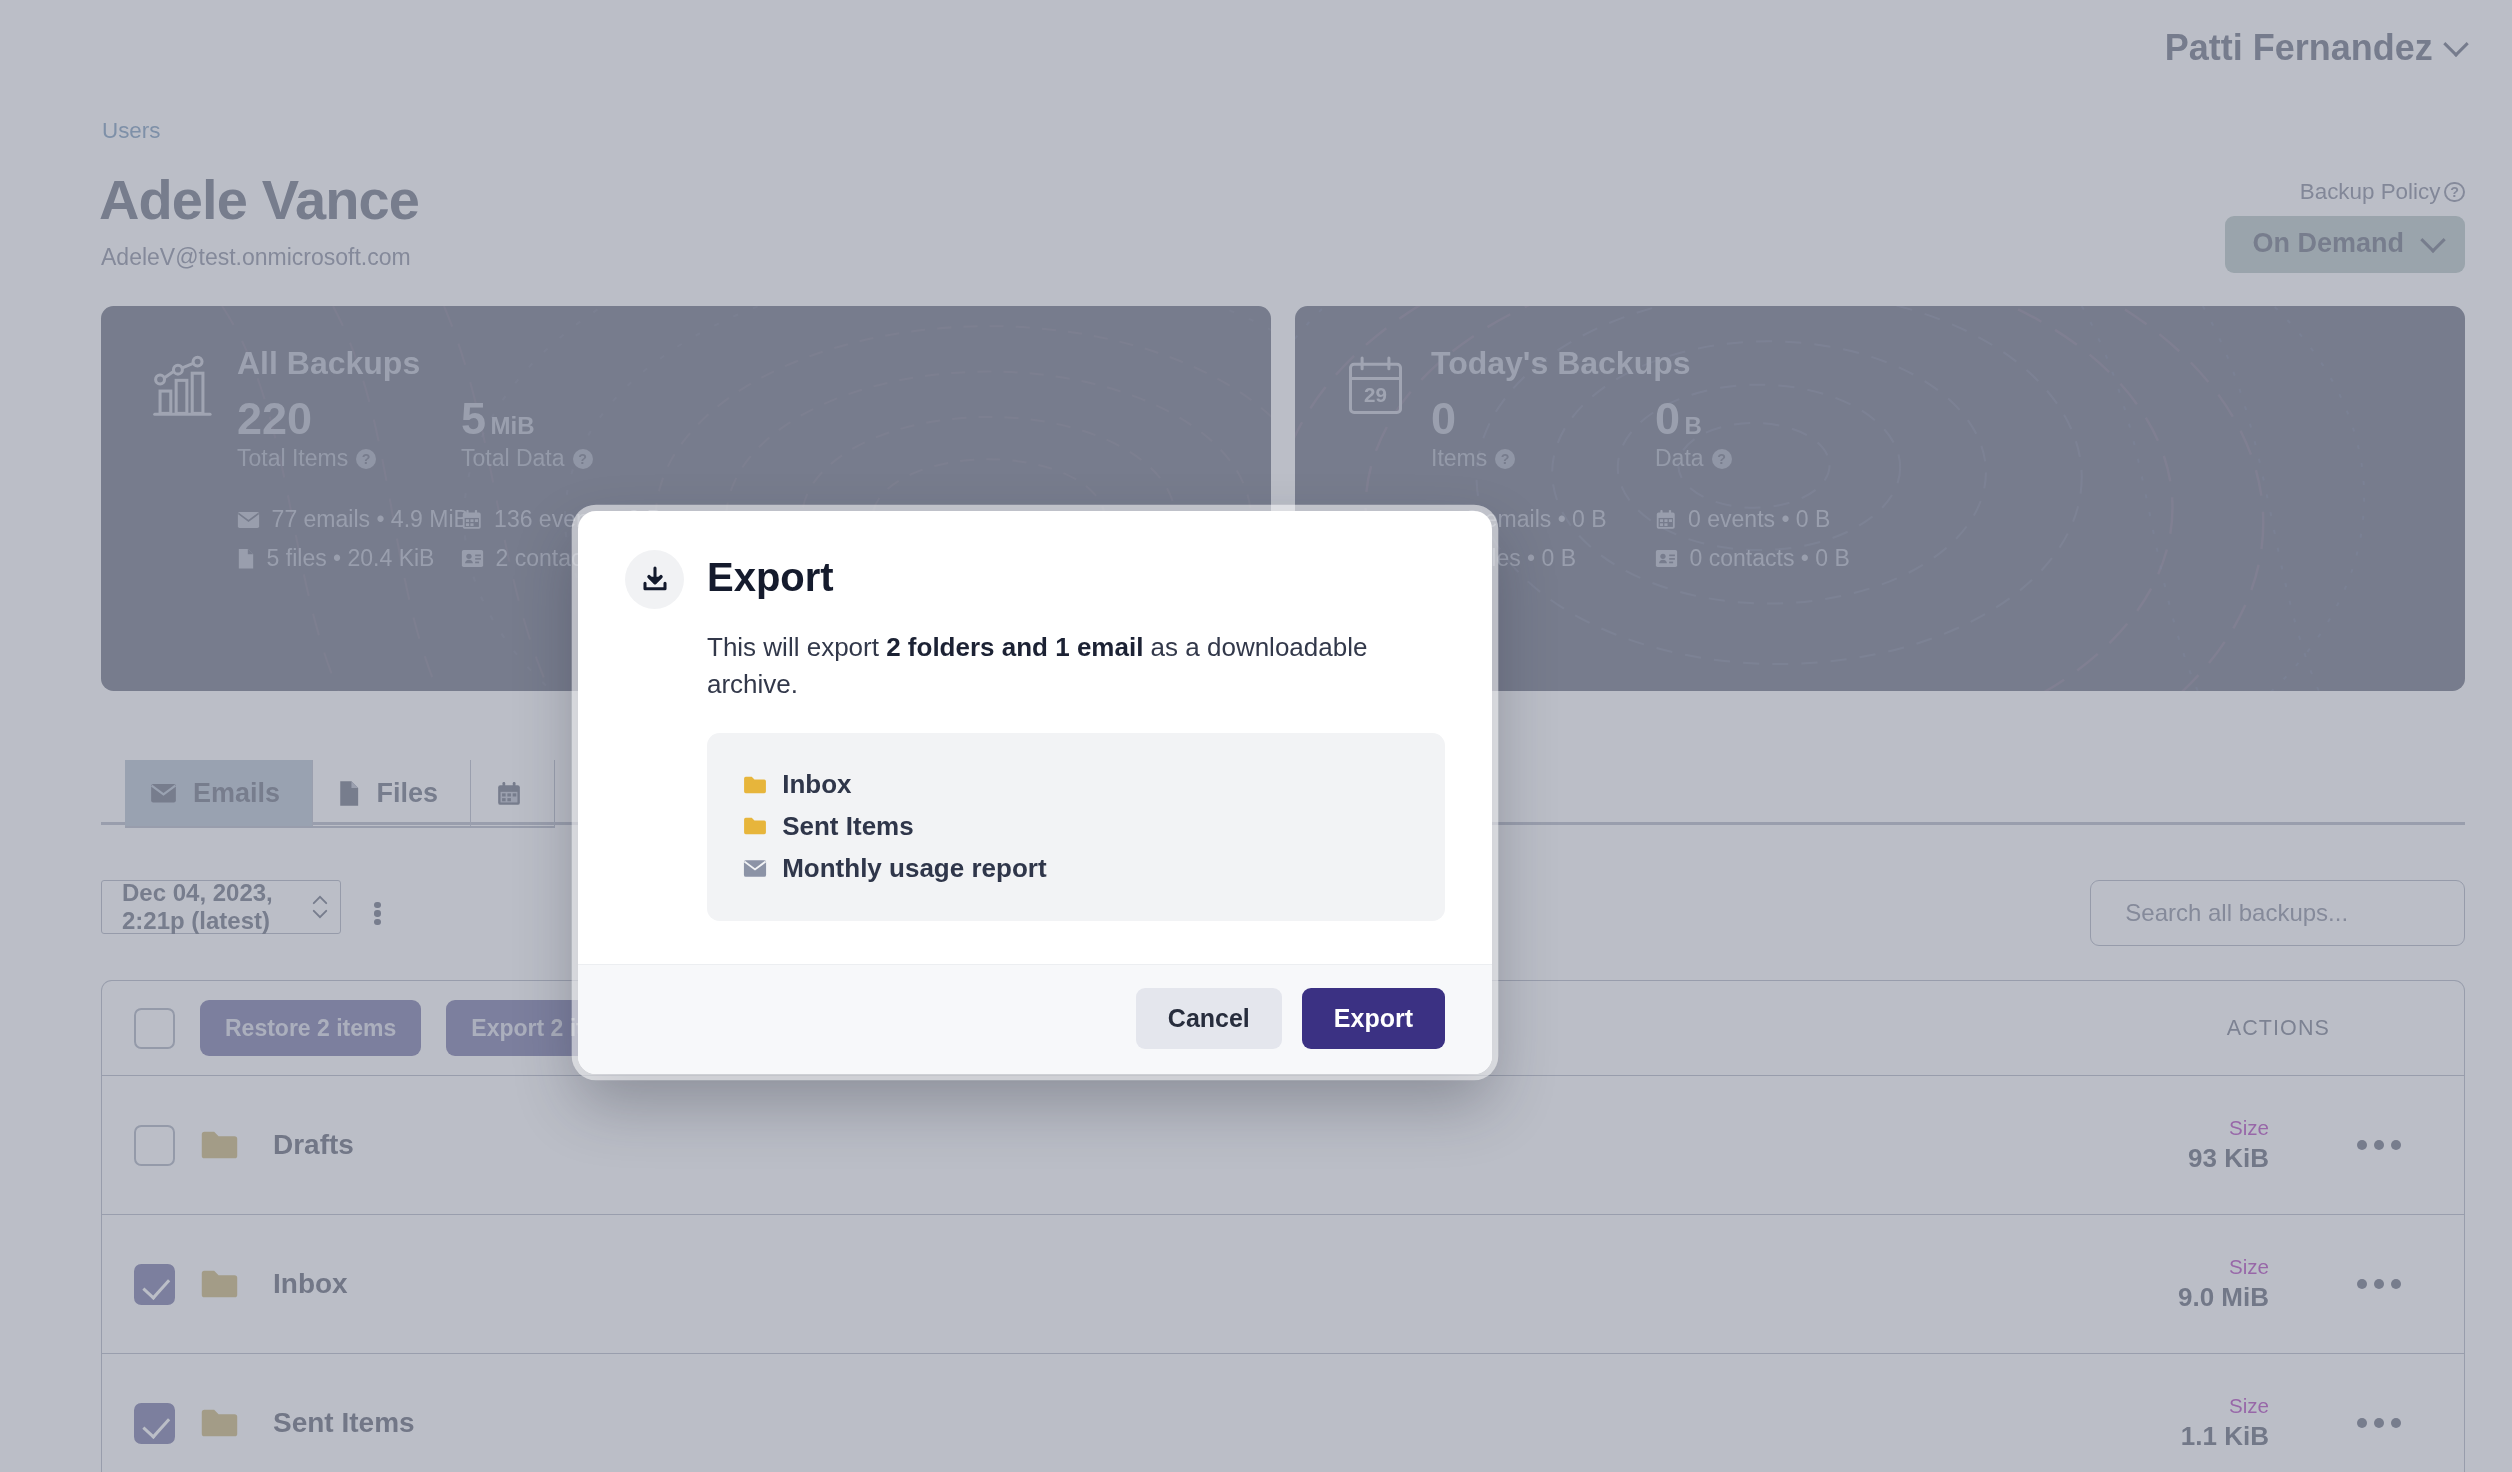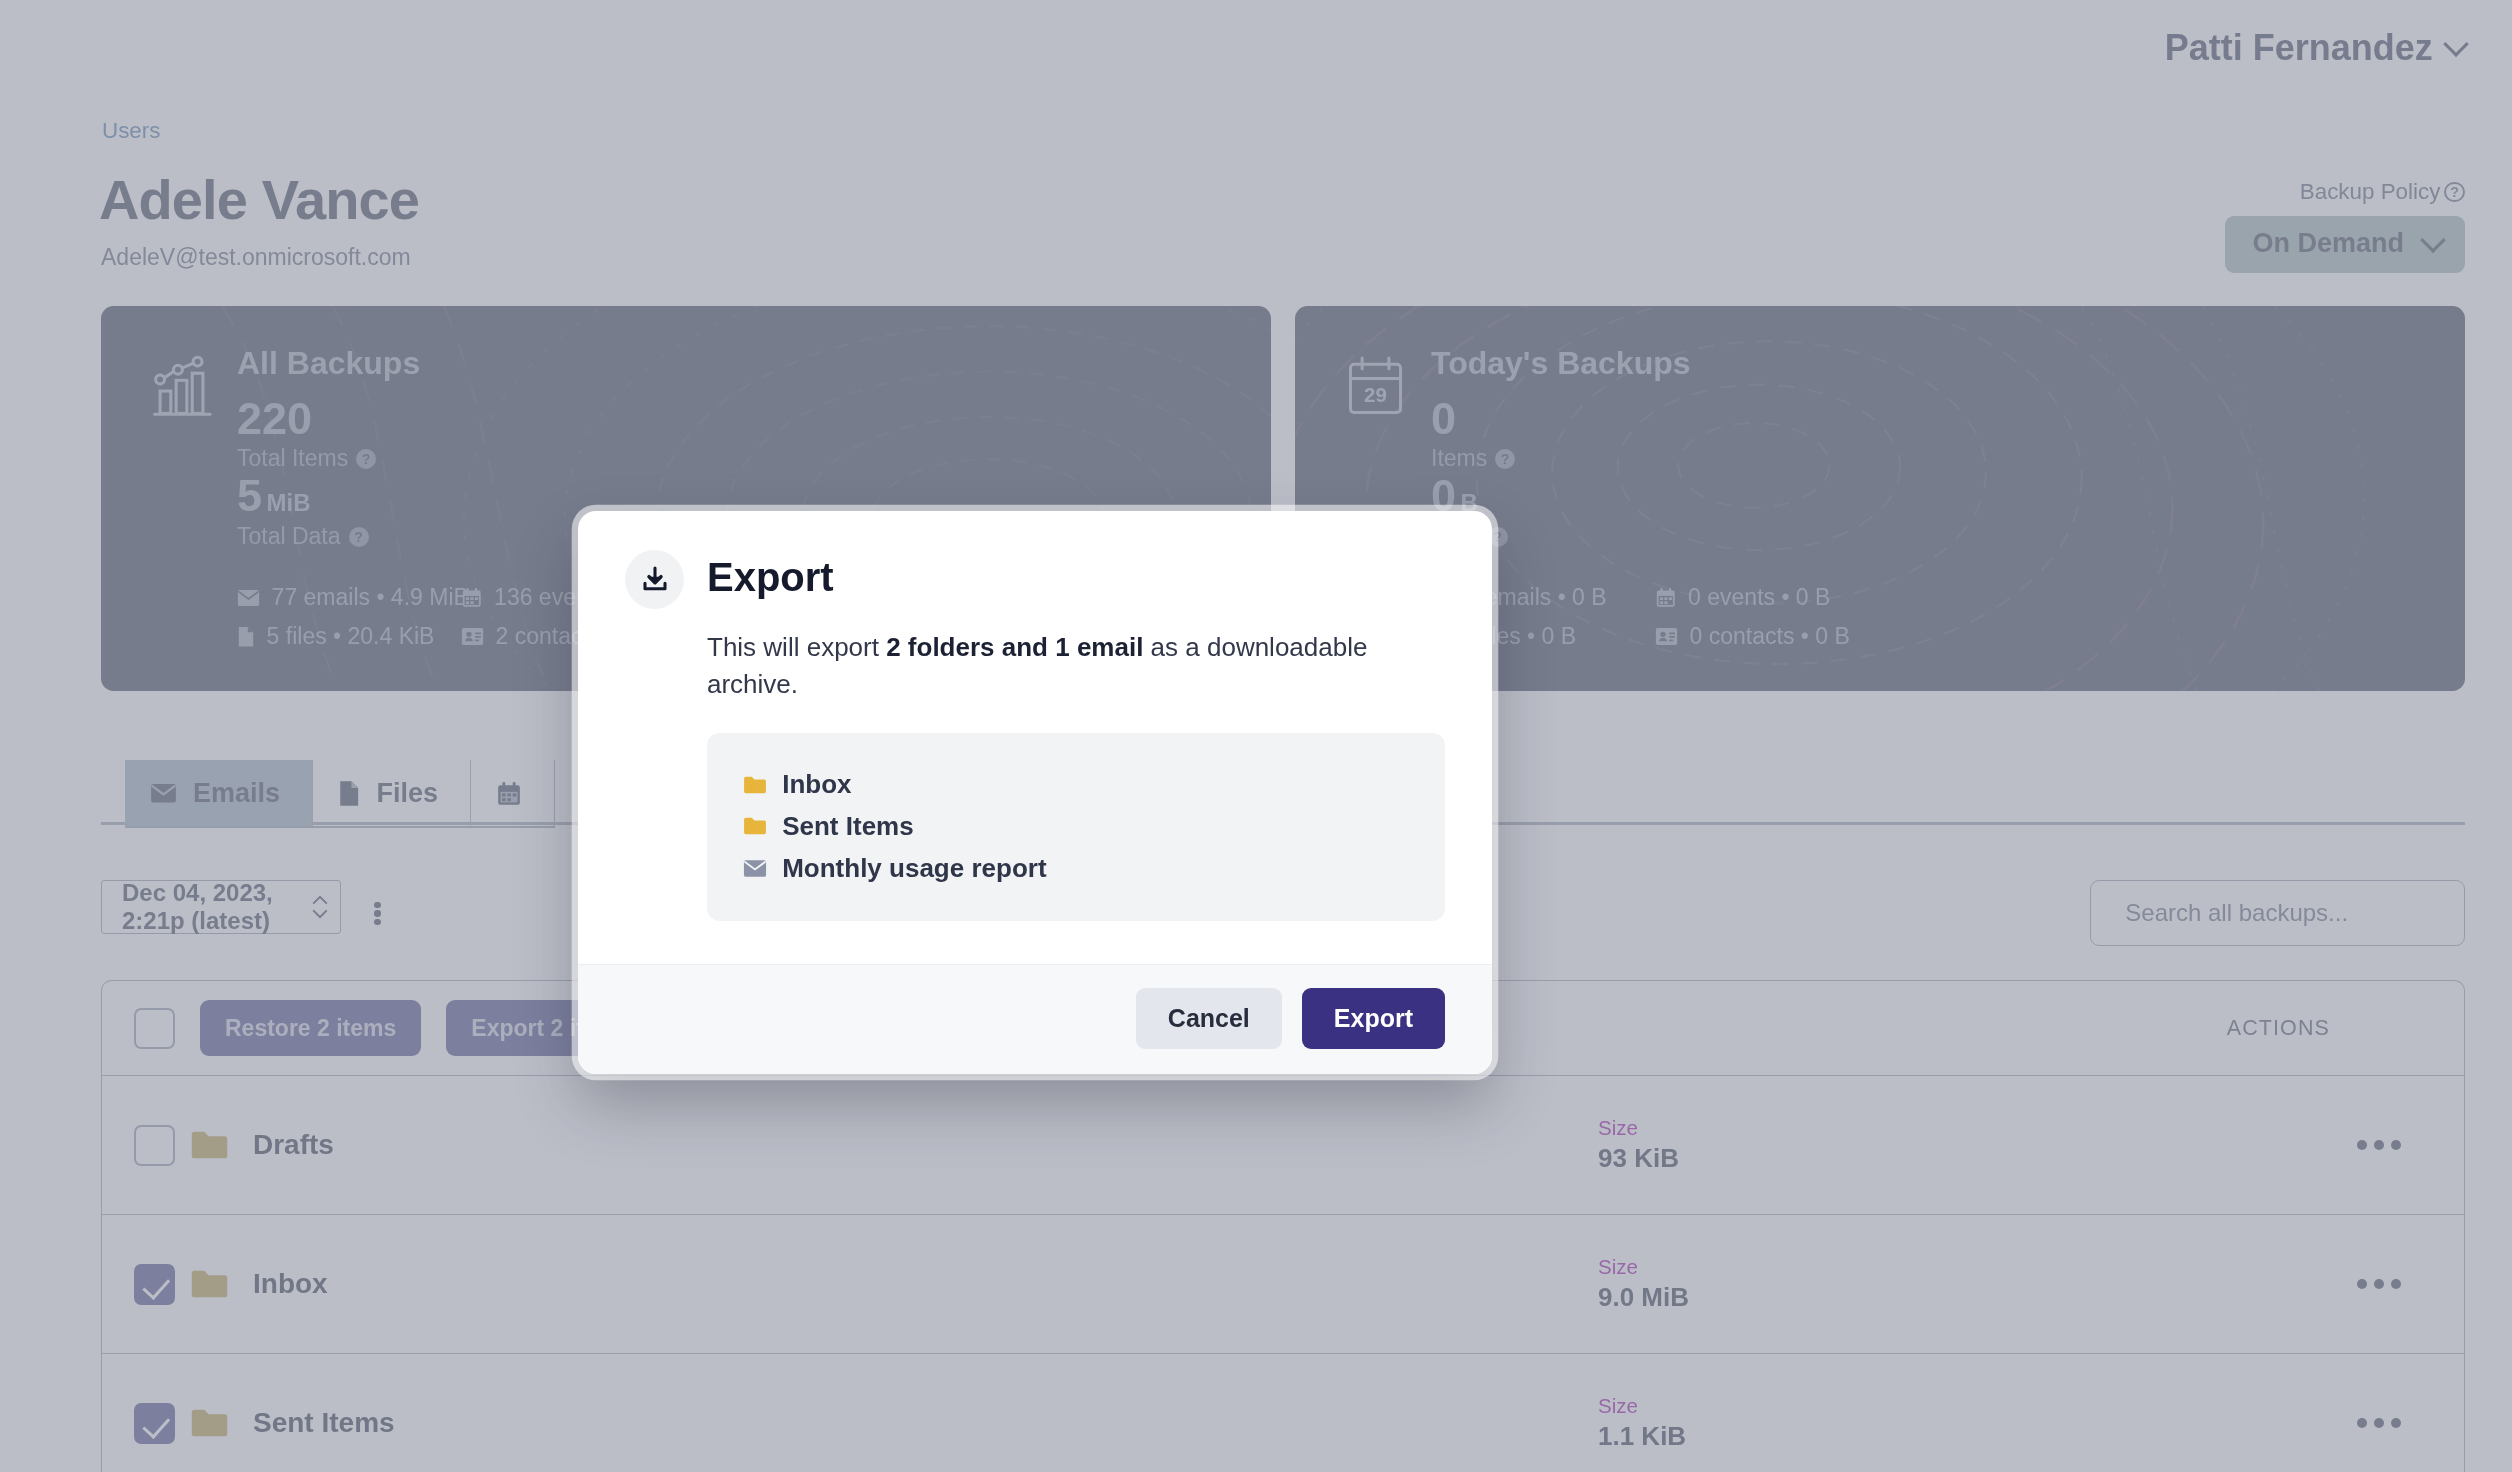--- a/index.html
+++ b/index.html
@@ -83,21 +83,21 @@
     flex: 1; background: #4d5366; border-radius: 12.5px;
     position: relative; overflow: hidden; padding: 39px 0 0 0;
   }
   .card .bg-topo { position:absolute; inset:0; opacity:.55; pointer-events:none; }
   .card-body { position: relative; display:flex; padding: 0 43px; z-index:2; }
   .card-icon { width: 93px; flex: none; padding-top: 5.4px; color: #b7bcc9; }
   .card-main { flex: 1; }
   .card-title {
     font-size: 32px; font-weight: bold; color: #aeb4c3; margin-bottom: 12.5px;
   }
-  .stat-row { display: flex; flex-direction: column; }
+  .stat-row { display: flex; }
   .stat { min-width: 224px; }
   .stat .num {
     font-size: 45px; font-weight: bold; color: #a9afbe; line-height: 1.05;
   }
   .stat .num .unit { font-size: 24px; font-weight: bold; margin-left: 4.5px; }
   .stat .cap {
     font-size: 23px; color: #9aa0b1; display:flex; align-items:center; gap: 8px; margin-top: 3.6px;
   }
   .cap .qmark2 {
     display:inline-flex; align-items:center; justify-content:center;
@@ -191,22 +191,23 @@
     padding: 14.3px 25px; font-family: inherit; font-size: 23px; font-weight: bold;
     cursor: pointer; white-space: nowrap;
   }
   .th-actions {
     margin-left:auto; margin-right: 134px;
     font-size: 21.5px; letter-spacing: 1.1px; color:#5b6175;
   }
 
   .row {
     height: 139px; display:flex; align-items:center;
-    padding: 0 0 0 32px; gap: 15px;
+    padding: 0 0 0 32px; gap: 25px;
     border-bottom: 1.8px solid #a6acbb;
+    text-align: right;
   }
   .row .fname {
     font-size: 28px; font-weight: bold; color:#3f4557;
     margin-left: 9px; white-space: nowrap;
   }
   .row .sizecell { margin-left: auto; width: 681px; }
   .row .sizecell .lbl { font-size: 20.6px; color:#a21caf; }
   .row .sizecell .val { font-size: 26px; font-weight: bold; color:#41485b; margin-top: 3.6px;}
   .row .kebab {
     width: 170px; display:flex; align-items:center; justify-content:center;

